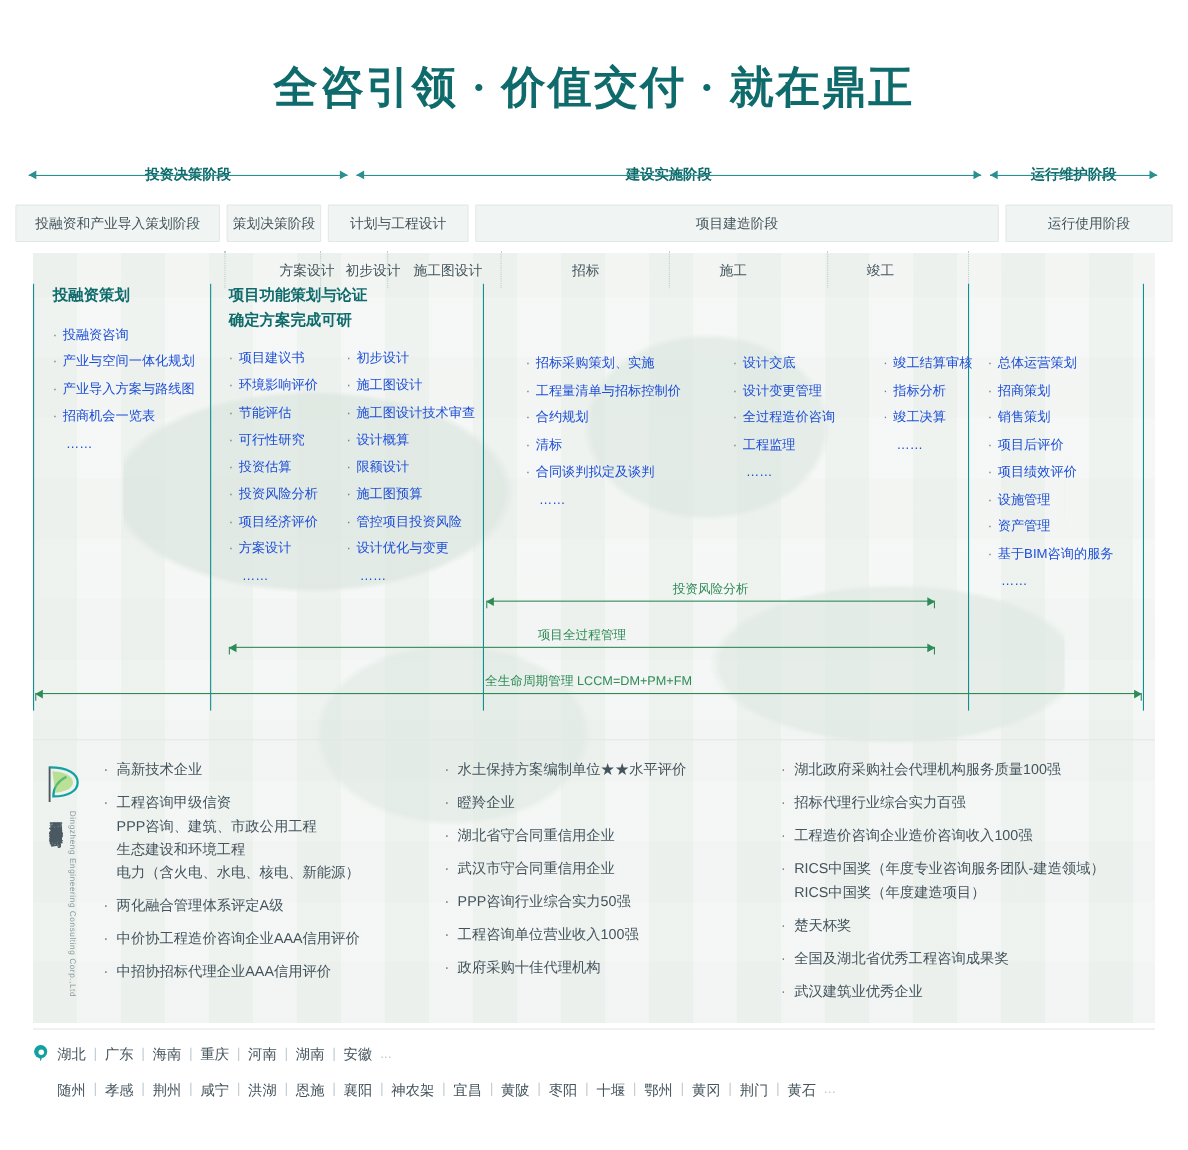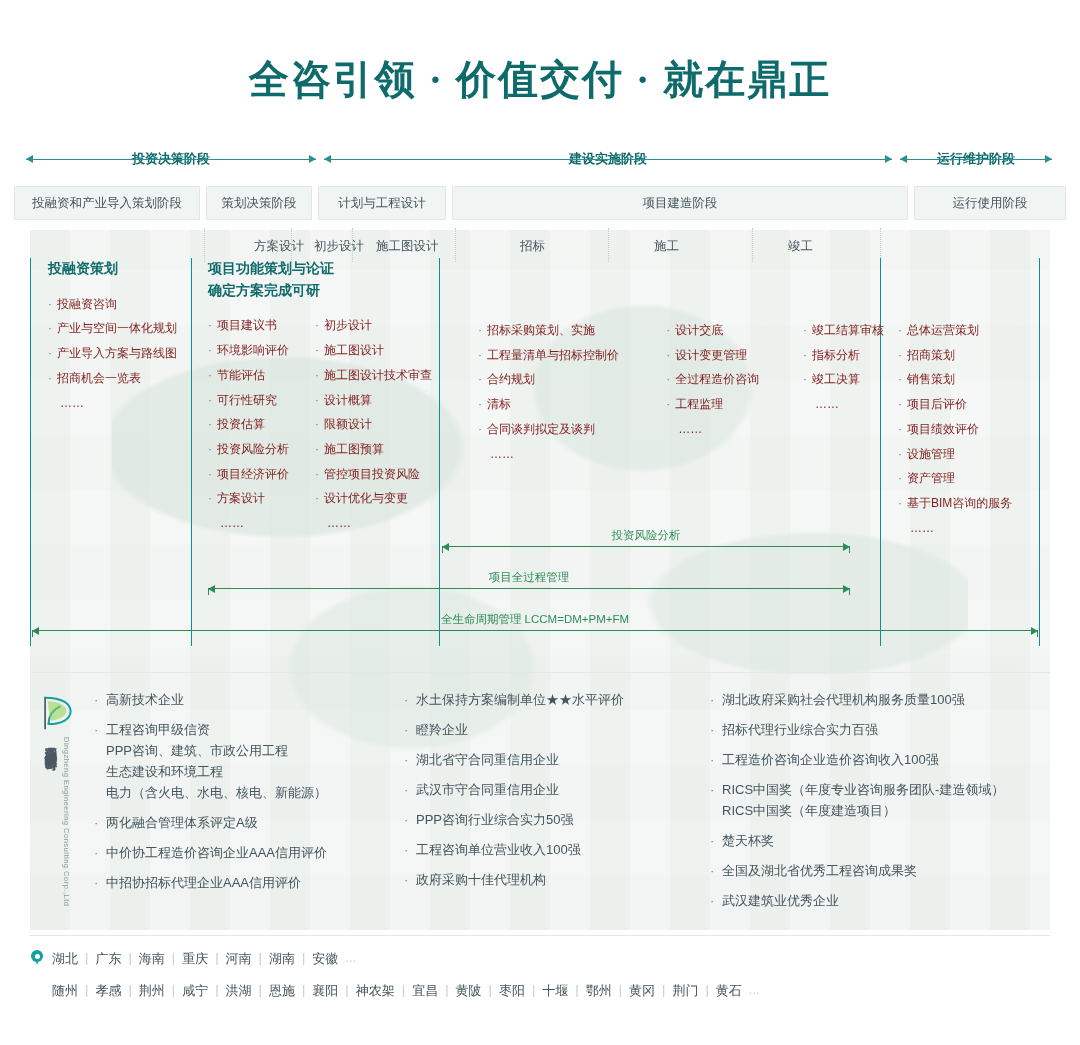--- a/index.html
+++ b/index.html
@@ -67,21 +67,21 @@
   
   .stage-row {
     position:absolute; top:186px; left:14px; width:1052px; height:34px;
     display:flex; gap:6px;
   }
   .stage-box {
     background:#f0f4f2; border:1px solid #e2e9e5;
     display:flex; align-items:center; justify-content:center;
     font-size:12.5px; color:#44545c; border-radius:1px;
   }
-  .sb1{width:186px;} .sb2{width:106px;} .sb3{width:128px;}
+  .sb1{width:186px;} .sb2{width:86px;} .sb3{width:128px;}
   .sb4{flex:1;} .sb5{width:152px;}
 
   
   .substage-row {
     position:absolute; top:232px; left:14px; width:1052px; height:28px;
   }
   .substage {
     position:absolute; font-size:12.5px; color:#44545c; white-space:nowrap;
   }
 
@@ -96,21 +96,21 @@
   }
   .col-border-left { position:absolute; top:0; bottom:0; width:1px; background:#0f8f8f; }
 
   .colgroup { position:absolute; top:0; }
   .group-title {
     font-size:14px; font-weight:bold; color:#0f6b6b; line-height:1.55; margin-bottom:12px;
     white-space:nowrap;
   }
   ul.items { list-style:none; margin:0; padding:0; }
   ul.items li {
-    font-size:12px; color:#7f1d1d; line-height:2.06; white-space:nowrap;
+    font-size:12px; color:#1d4ed8; line-height:2.06; white-space:nowrap;
   }
   ul.items li:before { content:"·"; margin-right:5px; color:#6b7c84; }
   ul.items li.ellipsis { padding-left:12px; }
   ul.items li.ellipsis:before { content:""; margin:0; }
 
   .subcols { display:flex; gap:26px; }
 
   
   .tealline { position:absolute; width:1px; background:#0f8f8f; top:0; height:100%; }
 

